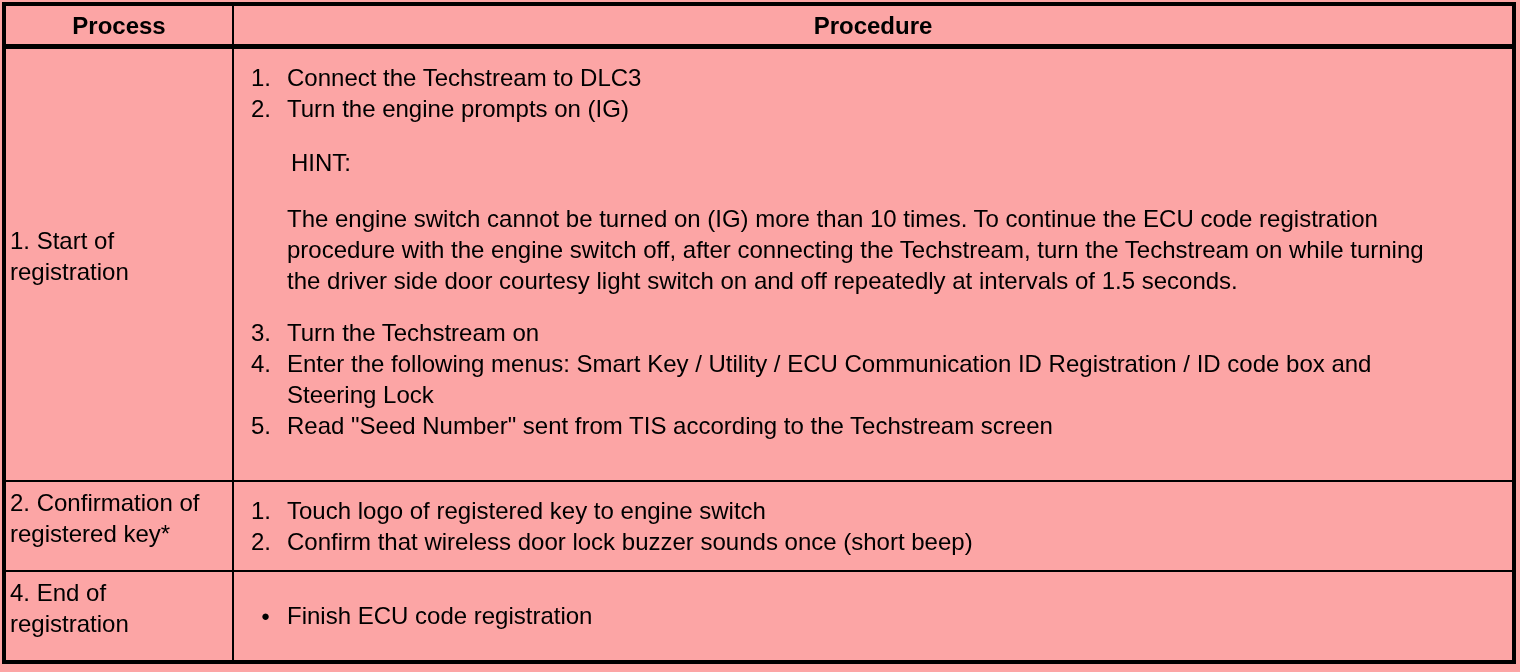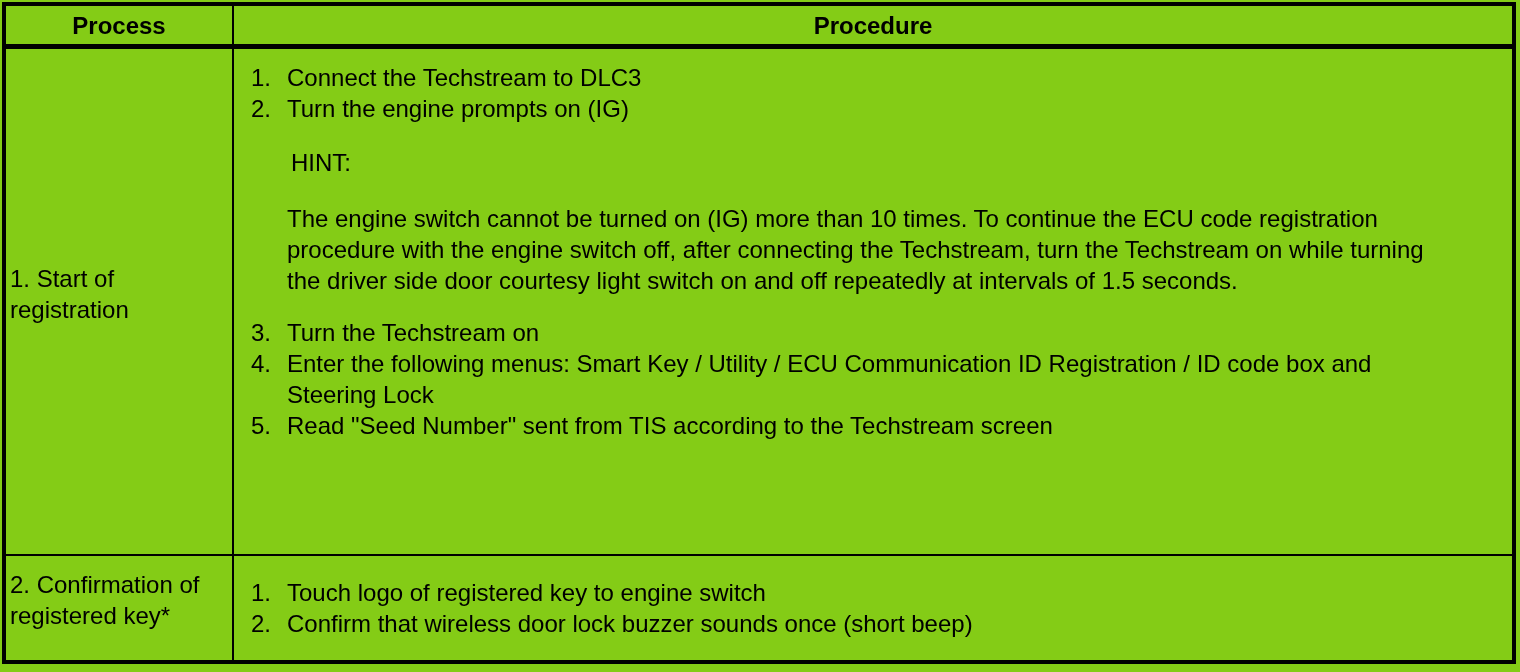--- a/index.html
+++ b/index.html
@@ -5,21 +5,21 @@
   html, body { margin: 0; padding: 0; }
   body {
     width: 1520px; height: 672px;
     background: #ffffff;
     color: #000000;
     font-family: "Liberation Sans", sans-serif;
     font-size: 24px;
     line-height: 31px;
     overflow: hidden;
   }
-  .page { position: relative; width: 1520px; height: 672px; background: #84cc16; }
+  .page { position: relative; width: 1520px; height: 672px; background: #fca5a5; }
 
   table.doc-table {
     position: absolute; left: 2px; top: 2px;
     width: 1514px; height: 662px;
     border-collapse: collapse;
     table-layout: fixed;
     border: 4px solid #000;
   }
   .doc-table th, .doc-table td { border: 2px solid #000; }
   .doc-table thead th {
@@ -137,16 +137,28 @@
             </div>
             <div class="li">
               <span class="mk">2.</span>
               <span class="tx"><span class="ln">Confirm that wireless door lock buzzer sounds once (short beep)</span></span>
             </div>
           </div>
         </td>
       </tr>
 
 
+      <tr class="row-four">
+        <td class="process-cell">
+          <div class="ln">4. End of</div>
+          <div class="ln">registration</div>
+        </td>
+        <td class="procedure-cell">
+          <div class="li">
+            <span class="mk bullet">●</span>
+            <span class="tx"><span class="ln">Finish ECU code registration</span></span>
+          </div>
+        </td>
+      </tr>
 
     </tbody>
   </table>
 </div>
 
 </body></html>

